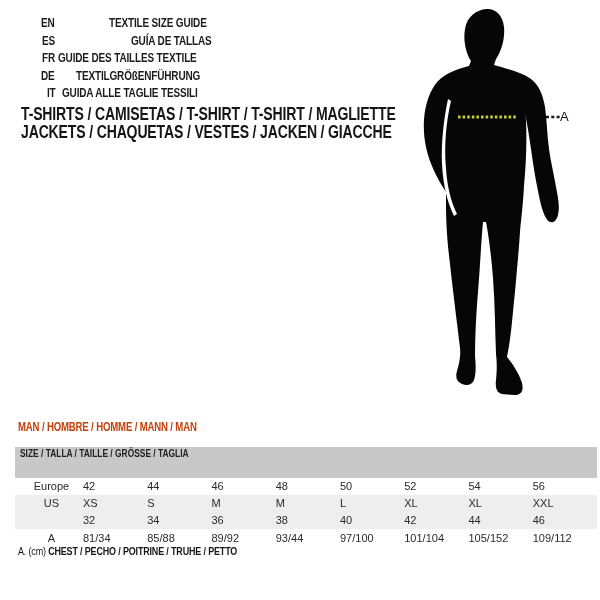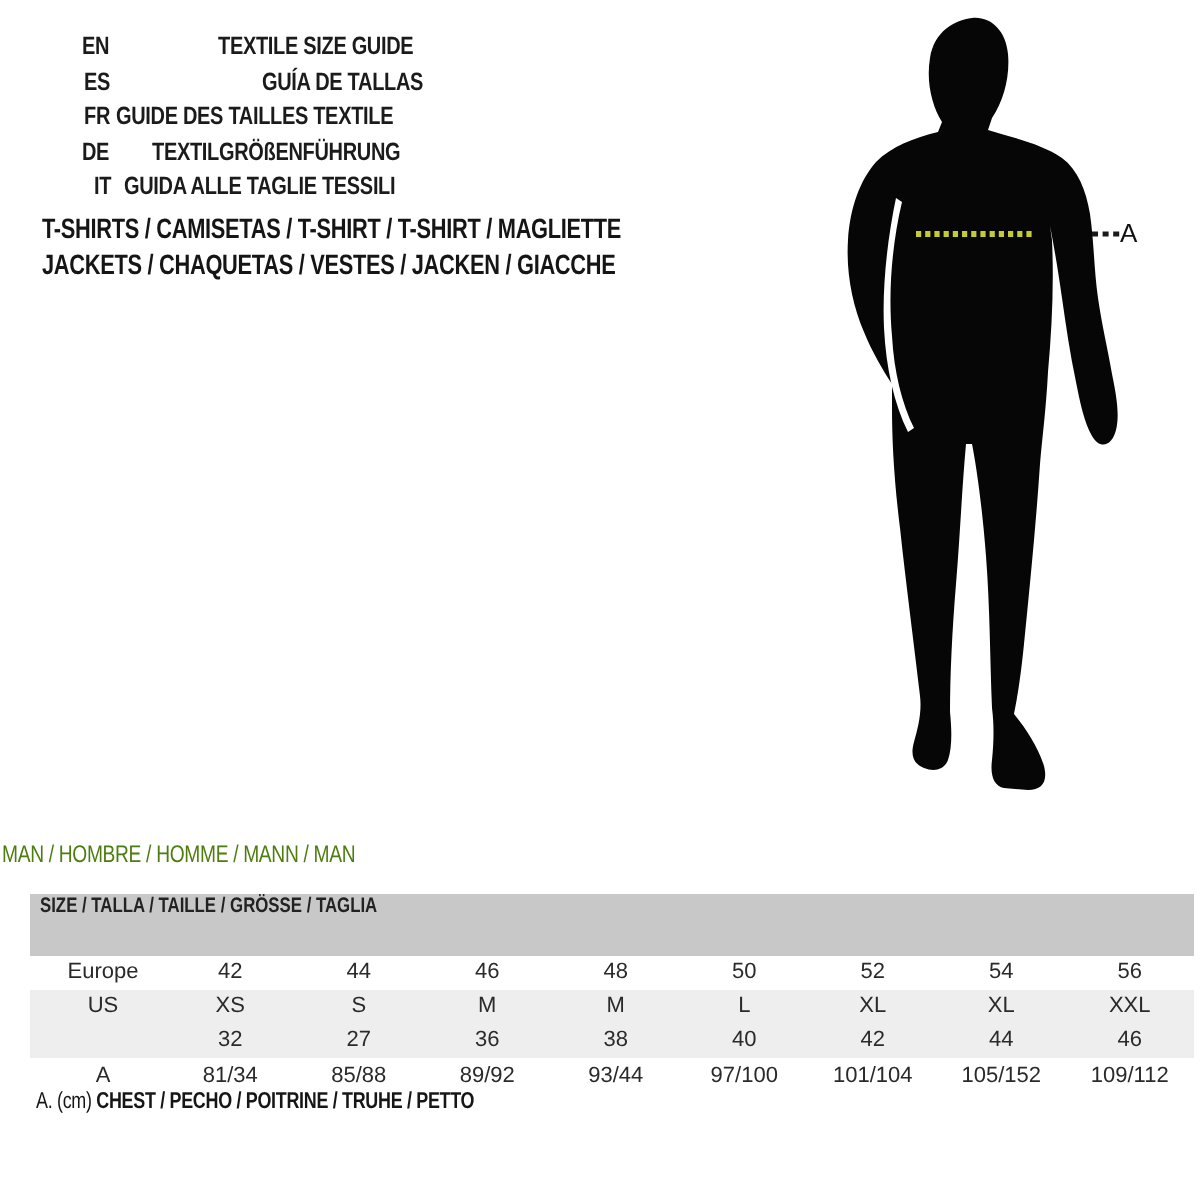--- a/index.html
+++ b/index.html
@@ -10,37 +10,37 @@
     -webkit-font-smoothing:antialiased;
   }
   .abs{position:absolute;}
   .cond{display:inline-block;transform:scaleX(0.8);transform-origin:0 0;white-space:nowrap;}
 
   
   .lang-grid{left:21px;top:15px;display:grid;grid-template-columns:37px auto;
     font-size:12.5px;font-weight:700;line-height:17.6px;letter-spacing:-0.2px;color:#1b1b1b;text-align:right;}
 
   
-  .titles{left:21px;top:105px;font-size:14px;font-weight:700;line-height:18.2px;
+  .titles{left:21px;top:105px;font-size:18px;font-weight:700;line-height:18.2px;
     letter-spacing:-0.2px;color:#151515;}
 
   
   .fig{left:390px;top:0px;width:210px;height:410px;}
   .measure-a{left:560px;top:109px;font-size:13px;font-weight:400;color:#111;}
 
   
-  .section-title{left:1px;top:420px;font-size:12px;font-weight:400;letter-spacing:-0.2px;color:#4d7c0f;}
+  .section-title{left:18px;top:420px;font-size:12px;font-weight:700;letter-spacing:-0.2px;color:#c2410c;}
 
   
   .size-table{left:15px;top:447px;width:582px;font-size:11px;color:#2a2a2a;}
   .t-header{height:31px;line-height:13px;background:#c8c8c8;font-size:10.5px;
     font-weight:600;padding-left:5px;color:#222;}
   .t-row{display:grid;grid-template-columns:68px repeat(8,1fr);}
   .t-row .lbl{text-align:center;padding-left:5px;}
-  .t-row .cell{text-align:center;}
+  .t-row .cell{}
   .row-europe{height:17px;line-height:17px;}
   .us-band{background:#eeeeee;}
   .us-band .t-row{height:17px;line-height:17px;}
   .row-a{height:18px;line-height:18px;}
 
   
   .footnote{left:18px;top:545px;font-size:11.5px;letter-spacing:-0.2px;color:#161616;white-space:nowrap;}
   .footnote .pre{font-weight:400;}
   .footnote .main{font-weight:700;}
 </style>
@@ -147,21 +147,21 @@
       <span class="cell">M</span>
       <span class="cell">M</span>
       <span class="cell">L</span>
       <span class="cell">XL</span>
       <span class="cell">XL</span>
       <span class="cell">XXL</span>
     </div>
     <div class="t-row">
       <span class="lbl"></span>
       <span class="cell">32</span>
-      <span class="cell">27</span>
+      <span class="cell">34</span>
       <span class="cell">36</span>
       <span class="cell">38</span>
       <span class="cell">40</span>
       <span class="cell">42</span>
       <span class="cell">44</span>
       <span class="cell">46</span>
     </div>
   </div>
 
   <div class="t-row row-a">

